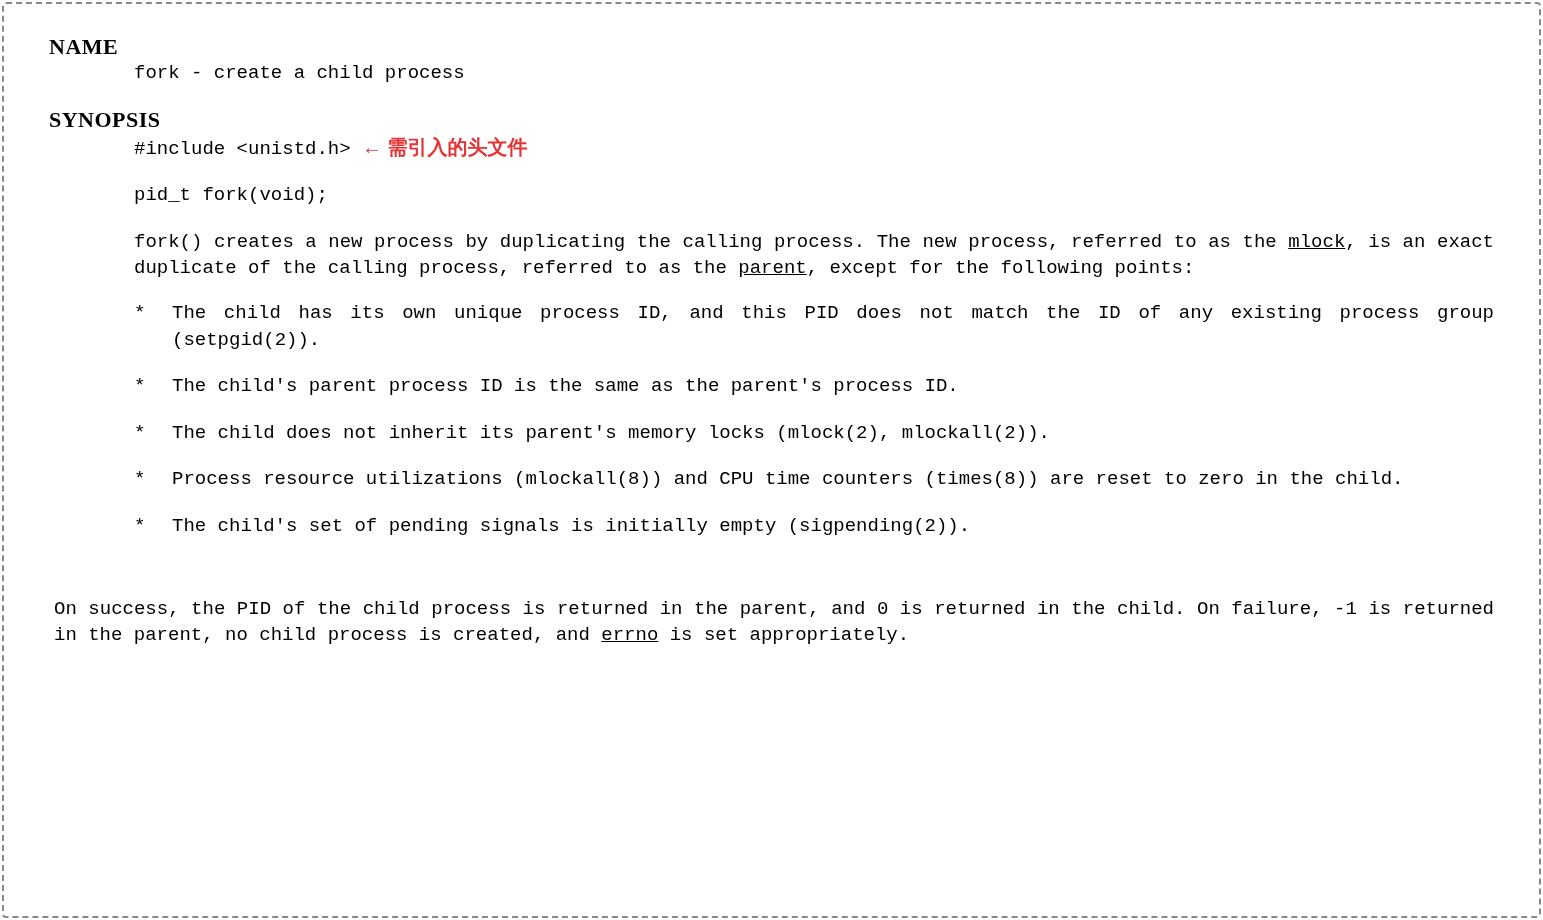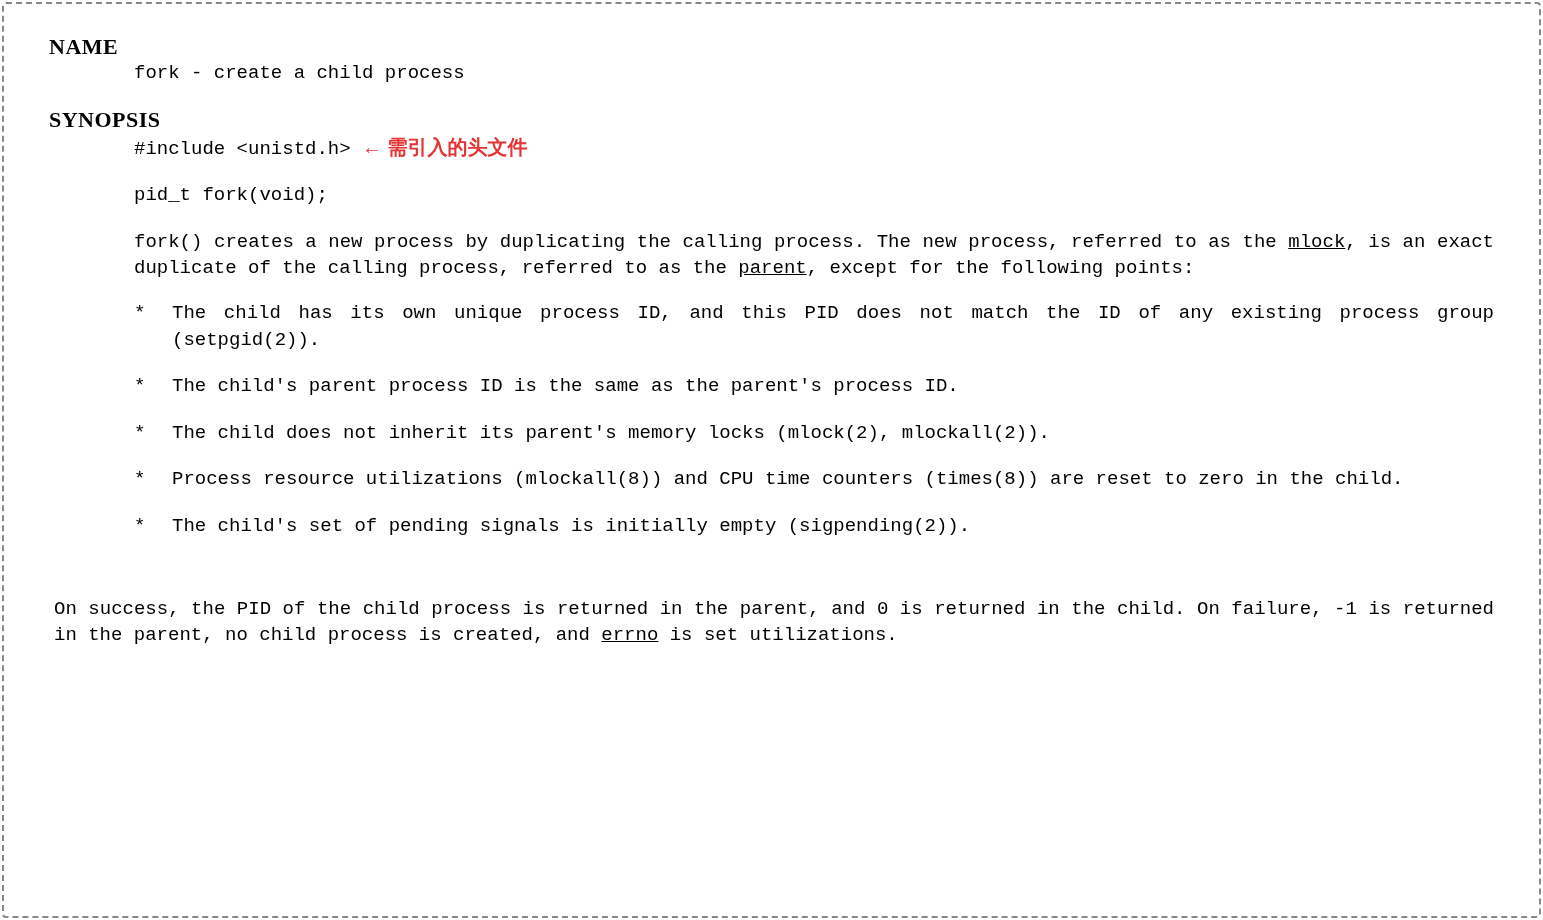--- a/index.html
+++ b/index.html
@@ -151,16 +151,16 @@
     <div class="bullet-text">
       <span>The child's set of pending signals is initially empty (</span><span class="bold">sigpending</span><span>(2)).</span>
     </div>
   </div>
 
   <div style="height: 48px;"></div>
 
   <div style="height: 6px;"></div>
 
   <div class="return-text">
-    <span>On success, the PID of the child process is returned in the parent, and 0 is returned in the child. On failure, -1 is returned in the parent, no child process is created, and </span><span class="underline">errno</span><span> is  set  utilizations.</span>
+    <span>On success, the PID of the child process is returned in the parent, and 0 is returned in the child. On failure, -1 is returned in the parent, no child process is created, and </span><span class="underline">errno</span><span> is  set  appropriately.</span>
   </div>
 
 </div>
 
 </body></html>

